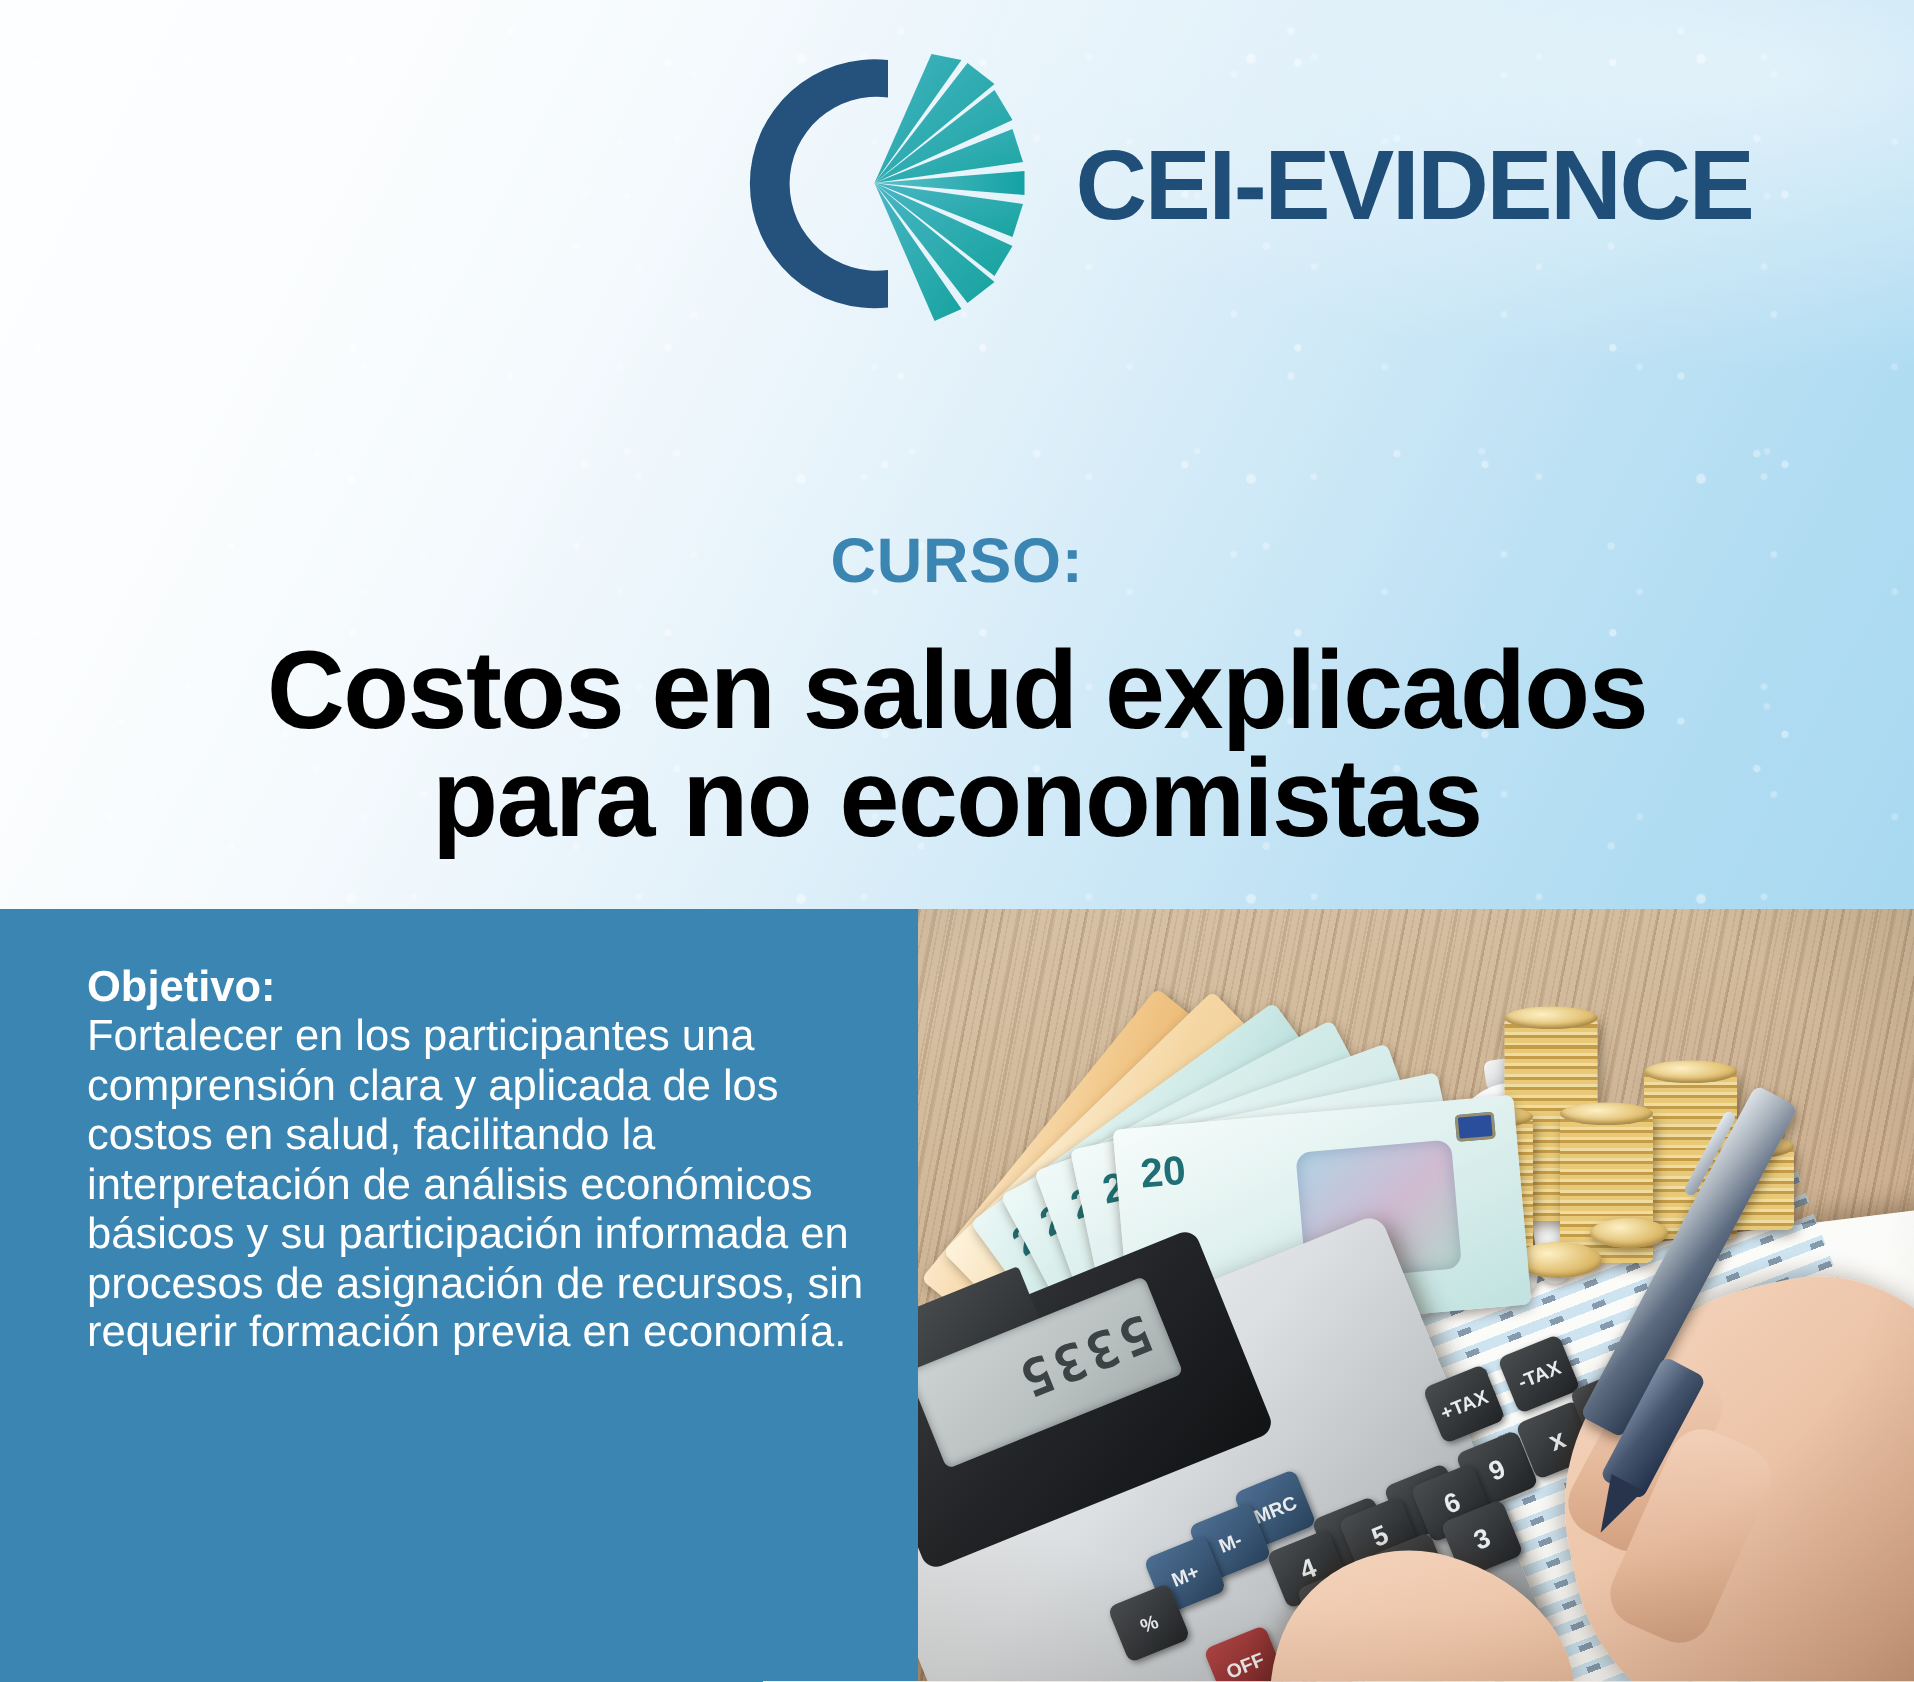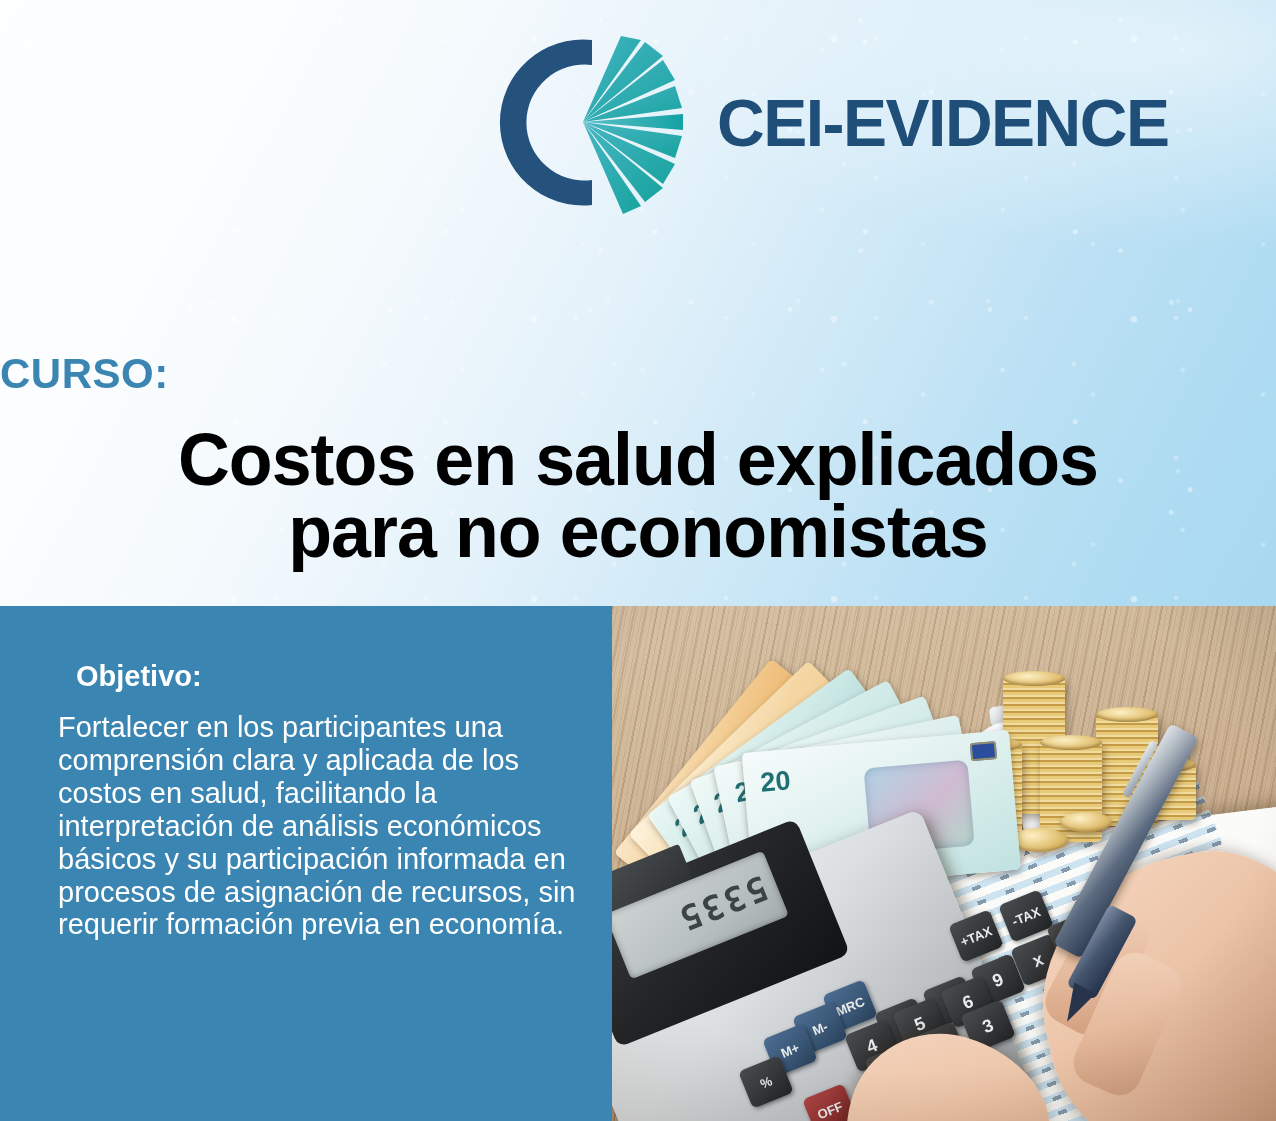--- a/index.html
+++ b/index.html
@@ -91,20 +91,21 @@
     font-size: 31px;
     font-weight: bold;
     color: #434343;
     letter-spacing: -0.2px;
   }
   .curso-line {
     position: absolute;
     left: 0;
     top: 350px;
     width: 1276px;
+    text-align: center;
     font-size: 42px;
     font-weight: bold;
     color: #3a85b2;
     letter-spacing: 0.5px;
   }
   .main-title {
     position: absolute;
     left: 0;
     top: 424px;
     width: 1276px;
@@ -127,21 +128,21 @@
     height: 515px;
     background: #3a85b2;
     box-sizing: border-box;
     padding: 36px 34px 0 58px;
     color: #ffffff;
   }
   .objective-label {
     font-size: 29px;
     font-weight: bold;
     line-height: 1.14;
-    margin: 18px;
+    margin: 0;
   }
   .objective-body {
     font-size: 29px;
     font-weight: normal;
     line-height: 1.135;
     margin: 0;
   }
 
   
   .photo {

